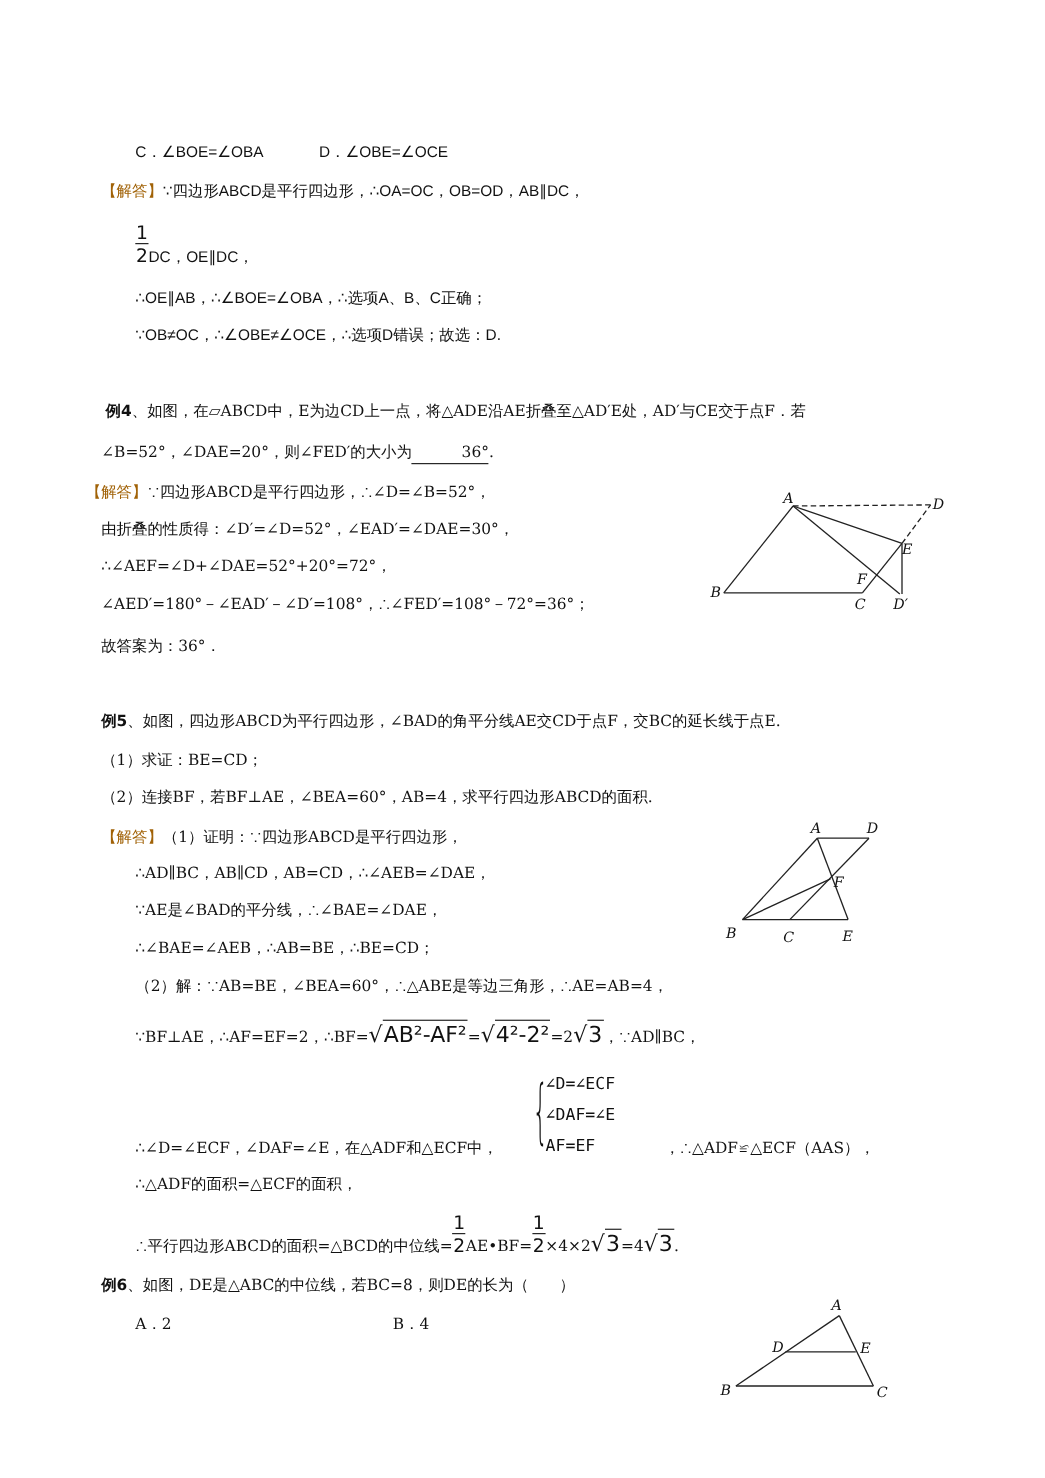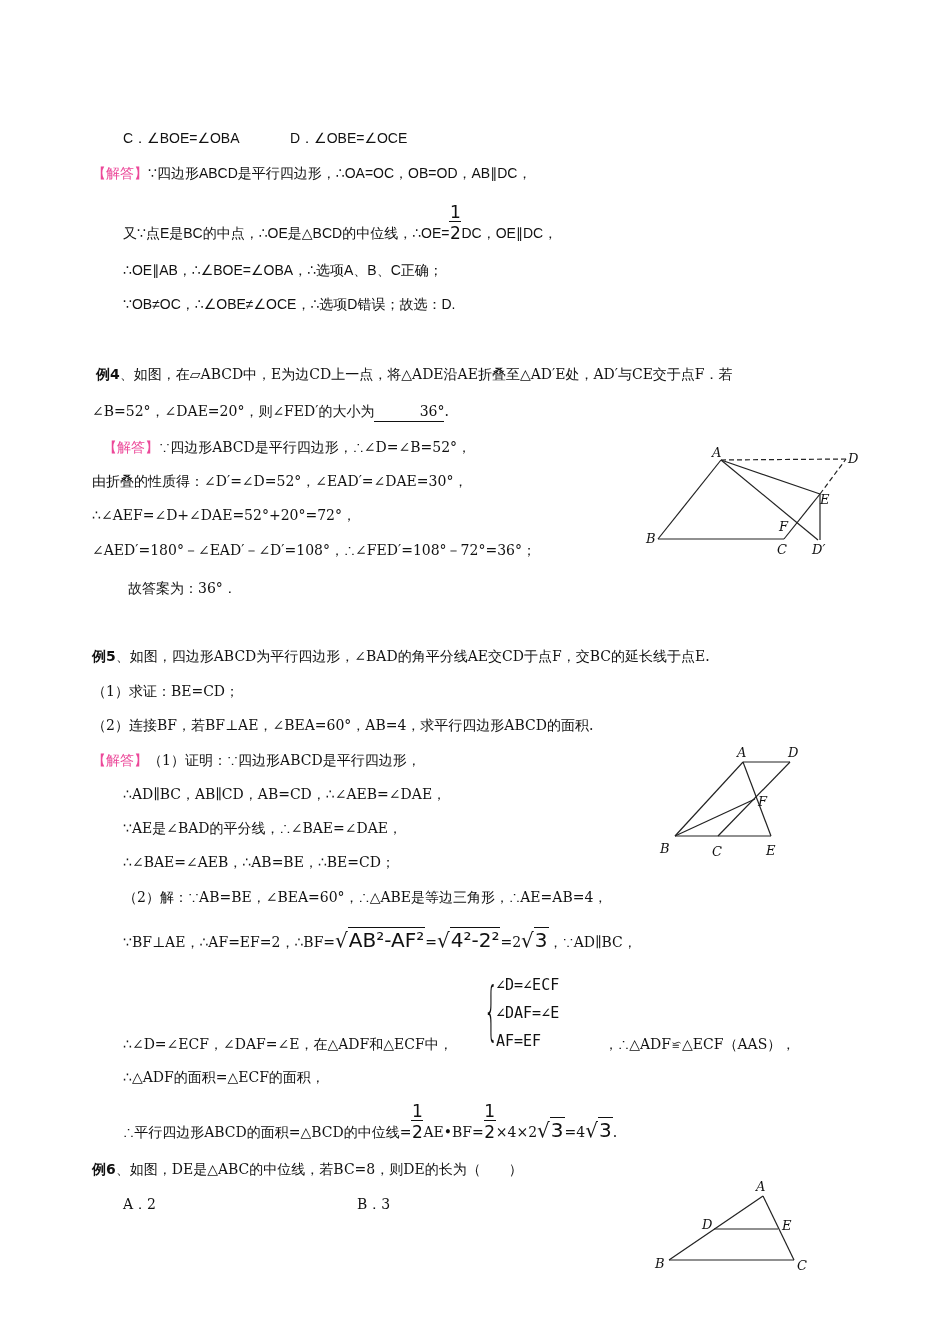--- a/index.html
+++ b/index.html
@@ -1,20 +1,20 @@
 <!DOCTYPE html>
 <html><head>
 <meta charset="utf-8">
 <style>
   html, body { margin: 0; padding: 0; background: #ffffff; }
   body { width: 950px; height: 1344px; position: relative; overflow: hidden;
          font-family: "DejaVu Serif", "Liberation Serif", serif; color: #111; }
   .line { position: absolute; white-space: nowrap; font-size: 14px; line-height: 20px; }
   .sans { font-family: "Liberation Sans", "DejaVu Sans", sans-serif; font-size: 14px; }
-  .tag { color: #ec4899; font-family: Liberation Sans, sans-serif; }
+  .tag { color: #a16207; font-family: Liberation Sans, sans-serif; }
   .ex { font-weight: bold; font-family: "DejaVu Sans", sans-serif; }
   .frac { display: inline-block; position: relative; width: 12px; height: 20px; vertical-align: bottom; }
   .frac .num { position: absolute; left: 0; top: -20px; width: 12px; text-align: center;
                font-family: "DejaVu Sans", sans-serif; font-size: 17px; border-bottom: 1.5px solid #111; line-height: 18px; }
   .frac .den { position: absolute; left: 0; top: 0; width: 12px; text-align: center;
                font-family: "DejaVu Sans", sans-serif; font-size: 17px; line-height: 20px; }
   .sqrt { display: inline-block; font-family: "DejaVu Sans", sans-serif; font-size: 20px; }
   .sqrt .rad { border-top: 1.3px solid #111; padding: 0 1px; }
   .ans-blank { display: inline-block; width: 70px; border-bottom: 1px solid #111; text-align: right; }
   .brace-sys { position: absolute; left: 484px; top: 974px; width: 120px; height: 80px; }
@@ -27,38 +27,38 @@
 </head>
 <body>
 
 <div class="line sans" style="left:123px;top:128px;">C．∠BOE=∠OBA</div>
 <div class="line sans" style="left:290px;top:128px;">D．∠OBE=∠OCE</div>
 
 <div class="line sans" style="left:92px;top:163px;">
   <span class="tag">【解答】</span><span>∵四边形ABCD是平行四边形，∴OA=OC，OB=OD，AB∥DC，</span>
 </div>
 <div class="line sans" style="left:123px;top:223px;">
-  <span>又∵点E是BC的中点，∴OE是△BCD的中位线，∴OE=</span><span class="frac"><span class="num">1</span><span class="den">2</span></span><span>DC，OE∥DC，</span>
+  <span class="frac"><span class="num">1</span><span class="den">2</span></span><span>DC，OE∥DC，</span>
 </div>
 <div class="line sans" style="left:123px;top:260px;text-align:right;">∴OE∥AB，∴∠BOE=∠OBA，∴选项A、B、C正确；</div>
 <div class="line sans" style="left:123px;top:294px;">∵OB≠OC，∴∠OBE≠∠OCE，∴选项D错误；故选：D.</div>
 
 <div class="line" style="left:96px;top:364px;">
   <span class="ex">例4</span><span>、如图，在▱ABCD中，E为边CD上一点，将△ADE沿AE折叠至△AD′E处，AD′与CE交于点F．若</span>
 </div>
 <div class="line" style="left:92px;top:401px;">
   <span>∠B=52°，∠DAE=20°，则∠FED′的大小为</span><span class="ans-blank">36°</span><span>.</span>
 </div>
-<div class="line" style="left:103px;top:437px;">
+<div class="line" style="left:78px;top:437px;">
   <span class="tag">【解答】</span><span>∵四边形ABCD是平行四边形，∴∠D=∠B=52°，</span>
 </div>
 <div class="line" style="left:92px;top:471px;">由折叠的性质得：∠D′=∠D=52°，∠EAD′=∠DAE=30°，</div>
 <div class="line" style="left:92px;top:505px;">∴∠AEF=∠D+∠DAE=52°+20°=72°，</div>
 <div class="line" style="left:92px;top:540px;">∠AED′=180°－∠EAD′－∠D′=108°，∴∠FED′=108°－72°=36°；</div>
-<div class="line" style="left:92px;top:578px;margin-left:36px;">故答案为：36°．</div>
+<div class="line" style="left:92px;top:578px;">故答案为：36°．</div>
 
 <svg style="left:640px;top:440px;" width="230" height="130" viewBox="0 0 230 130">
   <g stroke="#222" stroke-width="1.2" fill="none">
     <line x1="81" y1="20" x2="18" y2="99"></line>
     <line x1="18" y1="99" x2="144" y2="99"></line>
     <line x1="81" y1="20" x2="180" y2="54"></line>
     <line x1="81" y1="20" x2="178" y2="100"></line>
     <line x1="144" y1="99" x2="180" y2="54"></line>
     <line x1="180" y1="54" x2="180" y2="100"></line>
     <line x1="81" y1="20" x2="206" y2="19" stroke-dasharray="5,3"></line>
@@ -119,21 +119,21 @@
 <div class="line" style="left:123px;top:1067px;">∴△ADF的面积=△ECF的面积，</div>
 
 <div class="line" style="left:123px;top:1120px;">
   <span>∴平行四边形ABCD的面积=△BCD的中位线=</span><span class="frac"><span class="num">1</span><span class="den">2</span></span><span>AE•BF=</span><span class="frac"><span class="num">1</span><span class="den">2</span></span><span>×4×2</span><span class="sqrt">√<span class="rad">3</span></span><span>=4</span><span class="sqrt">√<span class="rad">3</span></span><span>.</span>
 </div>
 
 <div class="line" style="left:92px;top:1159px;">
   <span class="ex">例6</span><span>、如图，DE是△ABC的中位线，若BC=8，则DE的长为（　　）</span>
 </div>
 <div class="line" style="left:123px;top:1194px;">A．2</div>
-<div class="line" style="left:357px;top:1194px;">B．3</div>
+<div class="line" style="left:357px;top:1194px;">B．4</div>
 
 <svg style="left:640px;top:1170px;" width="180" height="110" viewBox="0 0 180 110">
   <g stroke="#222" stroke-width="1.2" fill="none">
     <line x1="123" y1="26" x2="29" y2="90"></line>
     <line x1="29" y1="90" x2="154" y2="90"></line>
     <line x1="123" y1="26" x2="154" y2="90"></line>
     <line x1="74" y1="59" x2="138" y2="59"></line>
   </g>
   <text x="116" y="21">A</text>
   <text x="62" y="59">D</text>

